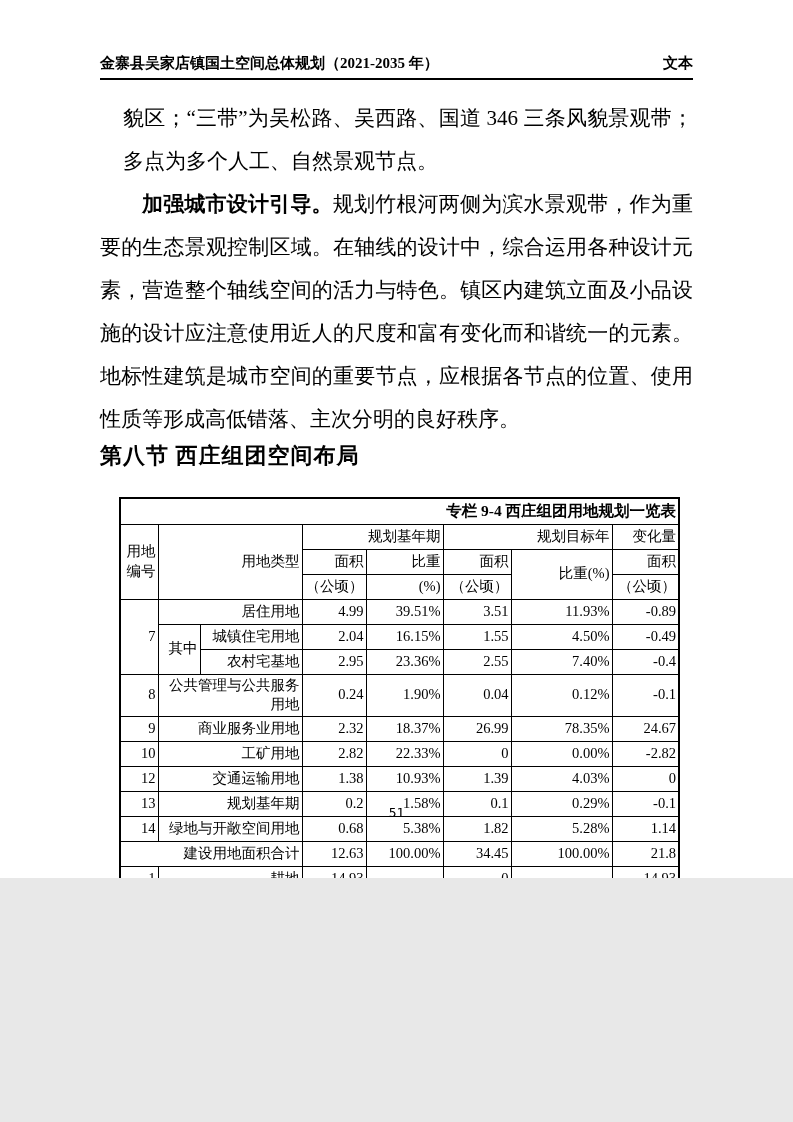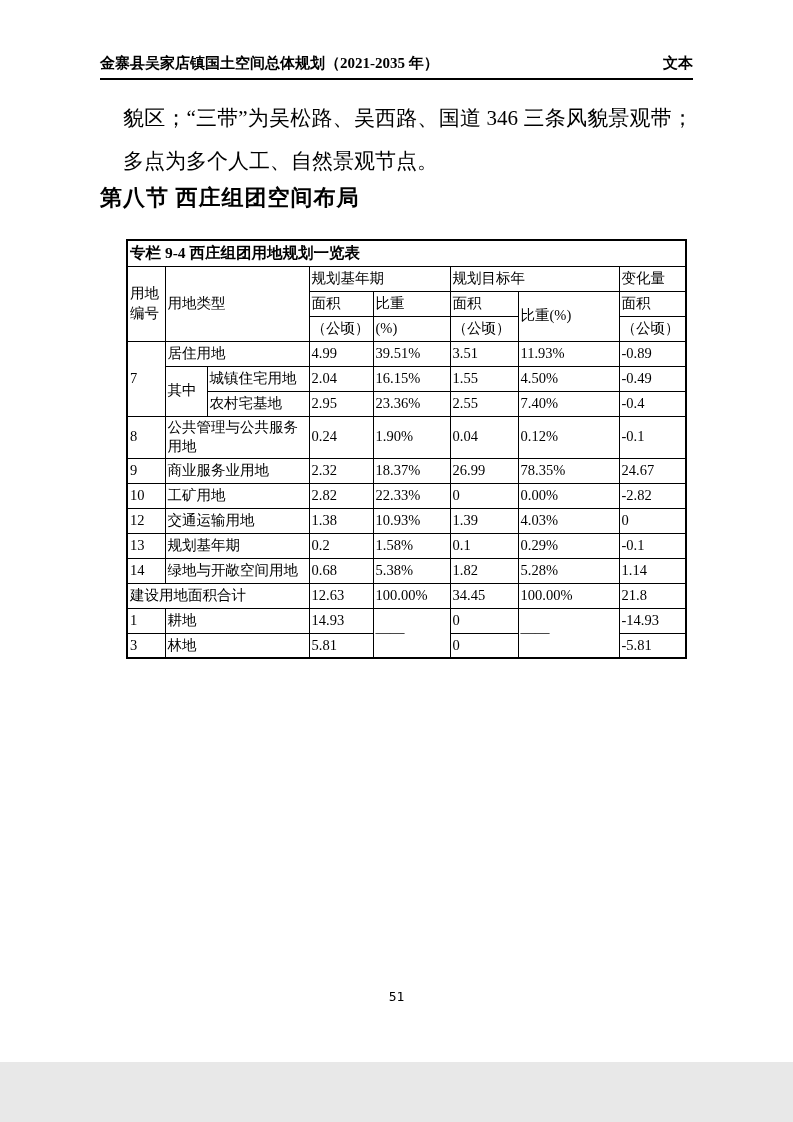--- a/index.html
+++ b/index.html
@@ -1,20 +1,20 @@
 <!DOCTYPE html>
 <html><head>
 <meta charset="utf-8">
 <style>
   * { margin: 0; padding: 0; box-sizing: border-box; }
   html, body { background: #e8e8e8; }
   .page {
     position: relative;
     width: 793px;
-    height: 1062px;
+    height: 878px;
     margin: 0 auto;
     background: #ffffff;
     font-family: "Liberation Serif", "DejaVu Serif", serif;
     color: #000;
     overflow: hidden;
   }
   .content {
     position: absolute;
     left: 100px;
     top: 0;
@@ -40,26 +40,26 @@
   .bold-lead { font-weight: bold; }
   .section-heading {
     margin-bottom: 26px;
     text-align: left;
     font-size: 22px;
     font-weight: bold;
     letter-spacing: 1px;
   }
   .land-table {
     margin-top: 13px;
-    margin-left: 26px;
+    margin-left: 19px;
     width: 559px;
     border-collapse: collapse;
     table-layout: fixed;
     font-size: 14.5px;
-    text-align: left;
+    text-align: right;
   }
   .land-table td {
     border: 1px solid #000;
     padding: 1px 2px;
     height: 25px;
     line-height: 1.35;
   }
   .land-table { border: 2px solid #000; }
   .land-table .title-cell {
     font-weight: bold;
@@ -84,20 +84,21 @@
 <div class="page">
   <div class="content">
 
     <div class="doc-header">
       <span>金寨县吴家店镇国土空间总体规划（2021-2035 年）</span>
       <span>文本</span>
     </div>
 
     <p class="body-text para-first">貌区；“三带”为吴松路、吴西路、国道 346 三条风貌景观带；多点为多个人工、自然景观节点。</p>
 
+    <p class="body-text indent"><span class="bold-lead">加强城市设计引导。</span><span>规划竹根河两侧为滨水景观带，作为重要的生态景观控制区域。在轴线的设计中，综合运用各种设计元素，营造整个轴线空间的活力与特色。镇区内建筑立面及小品设施的设计应注意使用近人的尺度和富有变化而和谐统一的元素。地标性建筑是城市空间的重要节点，应根据各节点的位置、使用性质等形成高低错落、主次分明的良好秩序。</span></p>
 
     <h2 class="section-heading">第八节 西庄组团空间布局</h2>
 
 
     <table class="land-table">
       <colgroup>
         <col style="width:38px">
           <col style="width:42px">
           <col style="width:102px">
         <col style="width:64px">

